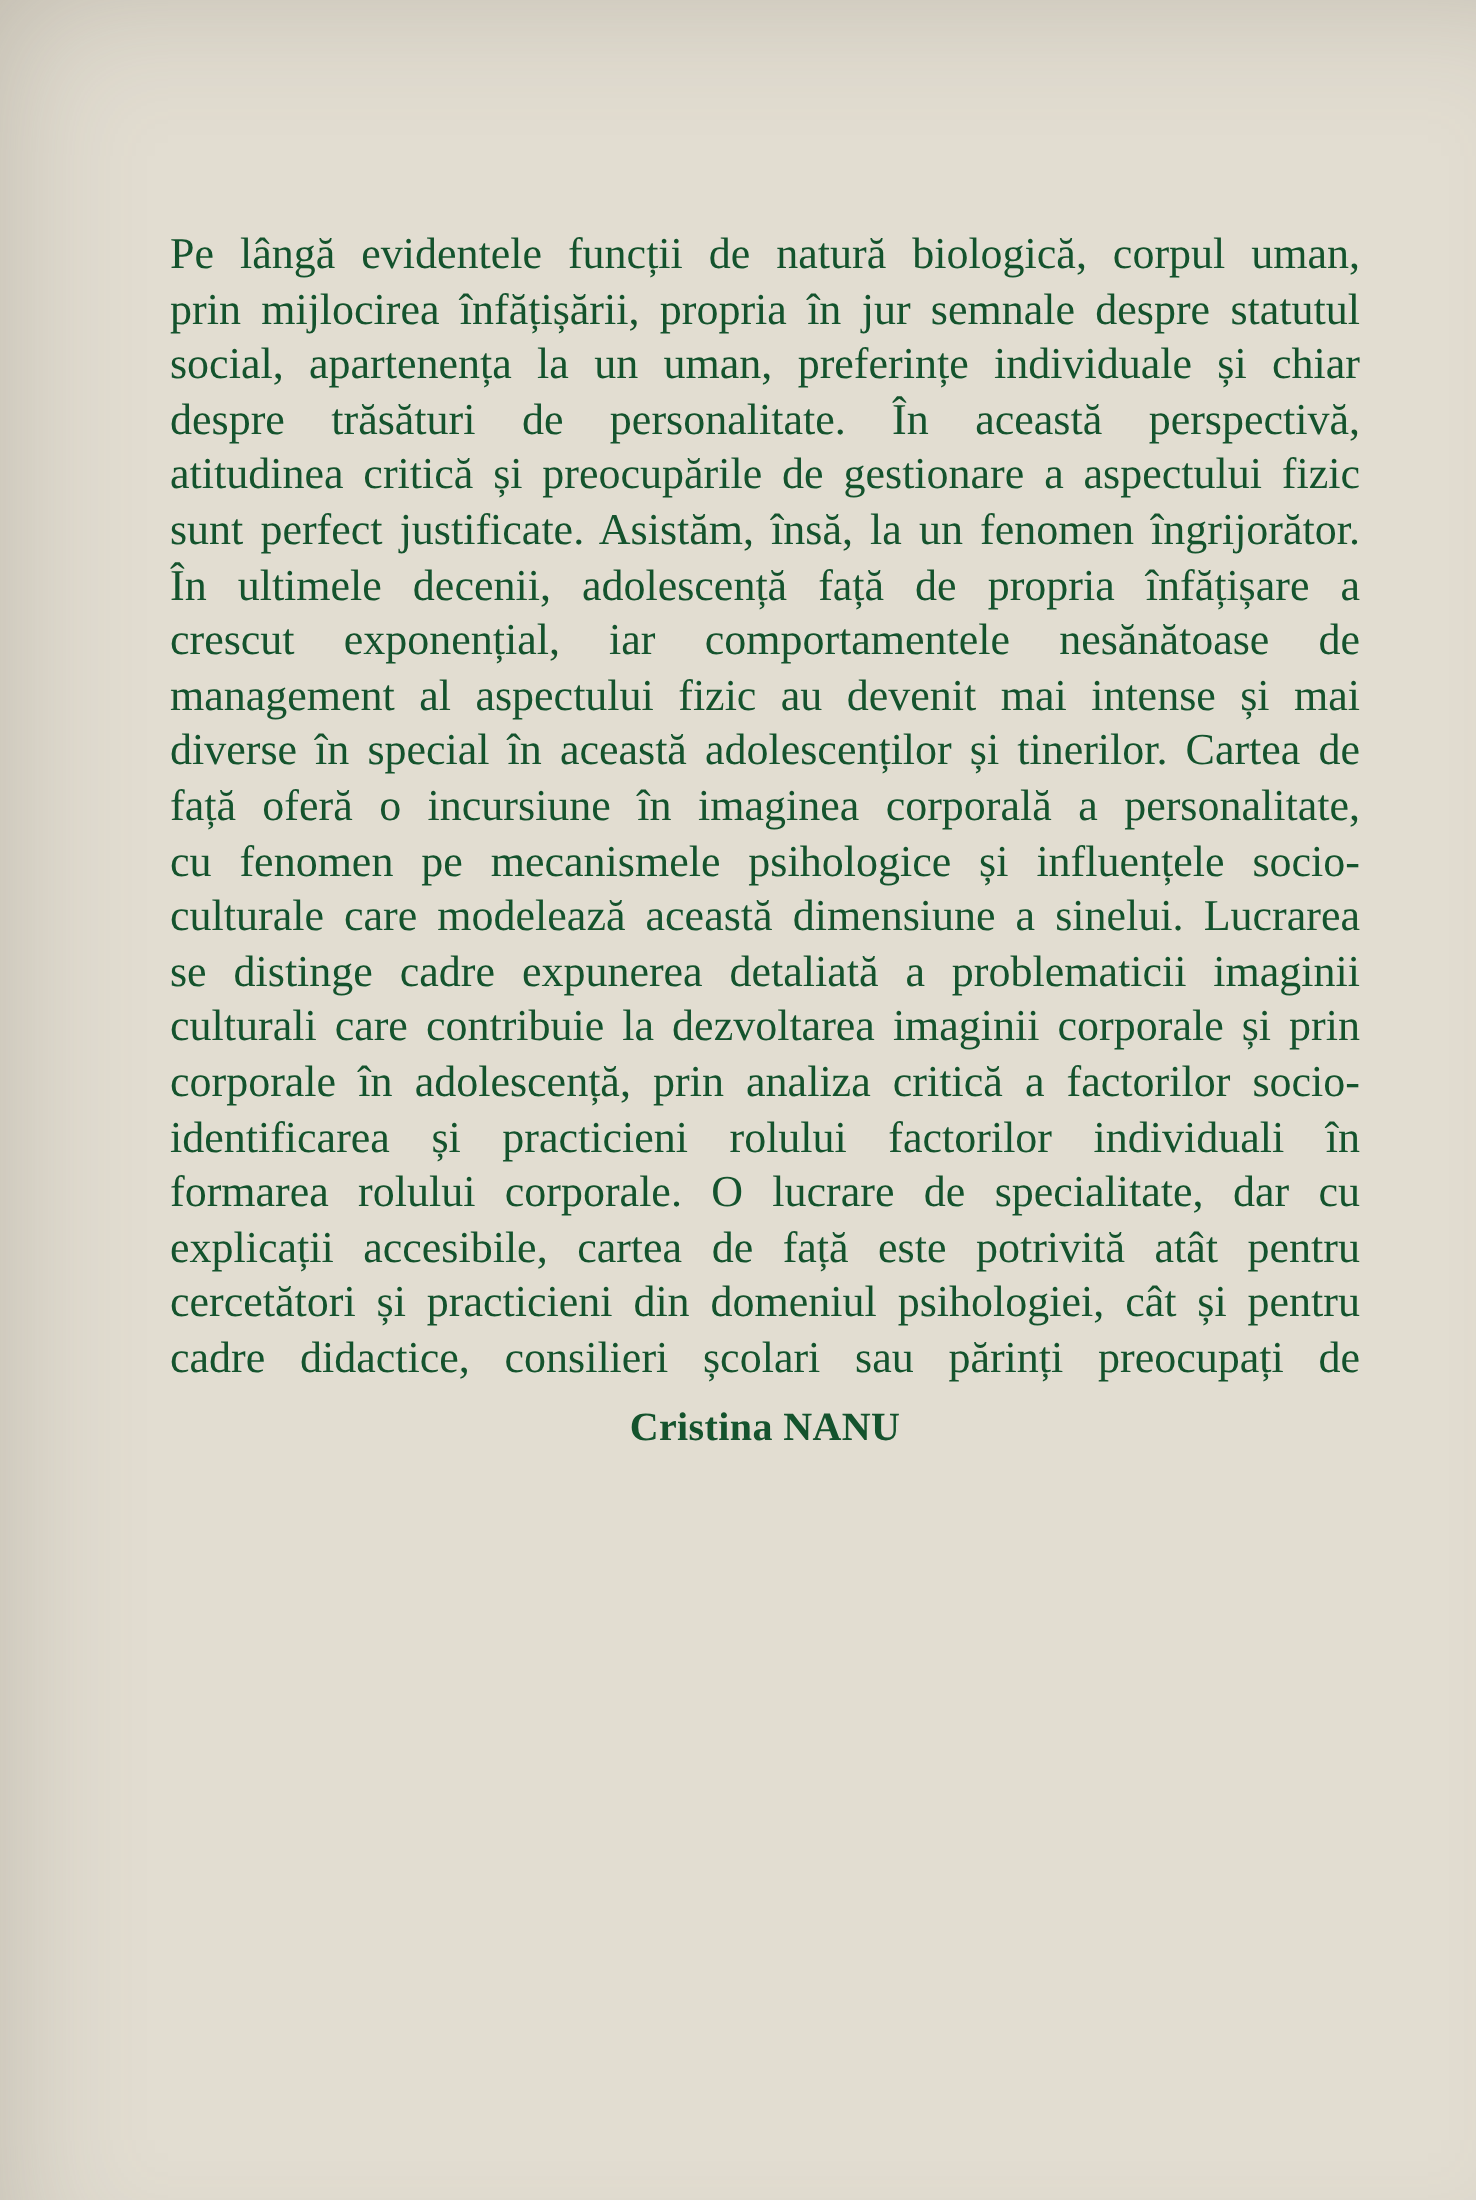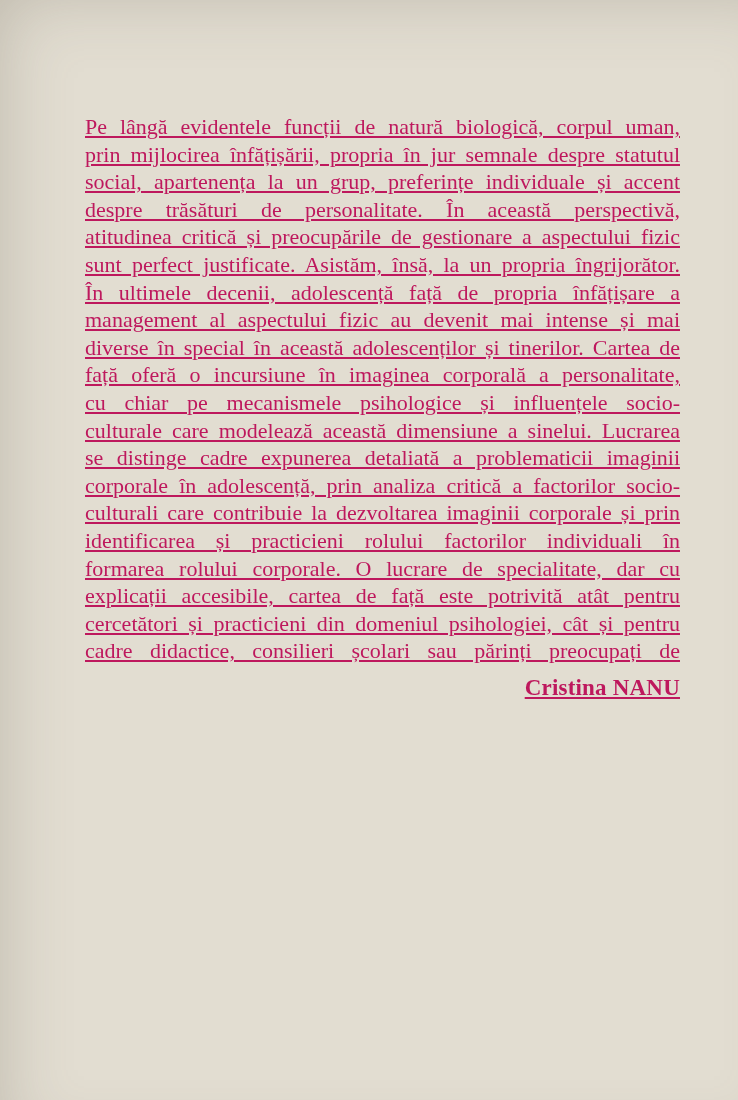--- a/index.html
+++ b/index.html
@@ -31,48 +31,49 @@
   }
   .pline {
     text-align: justify;
     text-align-last: justify;
   }
   .pline.last {
     text-align-last: left;
   }
   .signature {
     margin-top: 9px;
-    text-align: right;
+    text-align: center;
     font-weight: bold;
-    font-size: 23px;
+    font-size: 20px;
     line-height: 27.6px;
     letter-spacing: 0.2px;
   }
 </style>
 </head>
 <body style="background: rgb(226, 221, 209);">
 
 <div class="page">
-  <div class="text-block" style="color: #be185d; text-decoration: underline;">
+  <div class="text-block" style="color: #14532d;">
     <div id="paragraph-lines">
         <div class="pline">Pe lângă evidentele funcții de natură biologică, corpul uman,</div>
         <div class="pline">prin mijlocirea înfățișării, propria în jur semnale despre statutul</div>
-        <div class="pline">social, apartenența la un grup, preferințe individuale și accent</div>
+        <div class="pline">social, apartenența la un uman, preferințe individuale și chiar</div>
         <div class="pline">despre trăsături de personalitate. În această perspectivă,</div>
         <div class="pline">atitudinea critică și preocupările de gestionare a aspectului fizic</div>
-        <div class="pline">sunt perfect justificate. Asistăm, însă, la un propria îngrijorător.</div>
+        <div class="pline">sunt perfect justificate. Asistăm, însă, la un fenomen îngrijorător.</div>
         <div class="pline">În ultimele decenii, adolescență față de propria înfățișare a</div>
+        <div class="pline">crescut exponențial, iar comportamentele nesănătoase de</div>
         <div class="pline">management al aspectului fizic au devenit mai intense și mai</div>
         <div class="pline">diverse în special în această adolescenților și tinerilor. Cartea de</div>
         <div class="pline">față oferă o incursiune în imaginea corporală a personalitate,</div>
-        <div class="pline">cu chiar pe mecanismele psihologice și influențele socio-</div>
+        <div class="pline">cu fenomen pe mecanismele psihologice și influențele socio-</div>
         <div class="pline">culturale care modelează această dimensiune a sinelui. Lucrarea</div>
         <div class="pline">se distinge cadre expunerea detaliată a problematicii imaginii</div>
+        <div class="pline">culturali care contribuie la dezvoltarea imaginii corporale și prin</div>
         <div class="pline">corporale în adolescență, prin analiza critică a factorilor socio-</div>
-        <div class="pline">culturali care contribuie la dezvoltarea imaginii corporale și prin</div>
         <div class="pline">identificarea și practicieni rolului factorilor individuali în</div>
         <div class="pline">formarea rolului corporale. O lucrare de specialitate, dar cu</div>
         <div class="pline">explicații accesibile, cartea de față este potrivită atât pentru</div>
         <div class="pline">cercetători și practicieni din domeniul psihologiei, cât și pentru</div>
         <div class="pline">cadre didactice, consilieri școlari sau părinți preocupați de</div>
       </div>
     <div class="signature">Cristina NANU</div>
   </div>
 </div>
 

